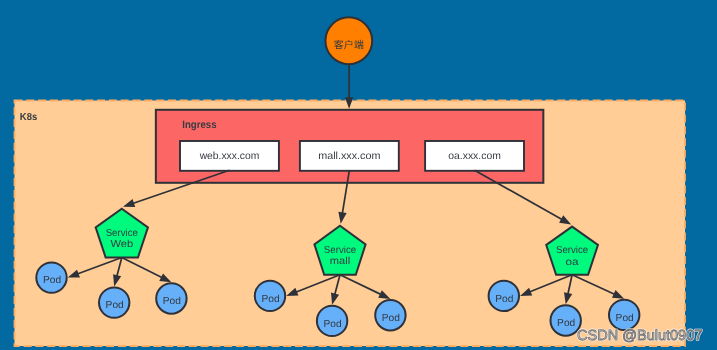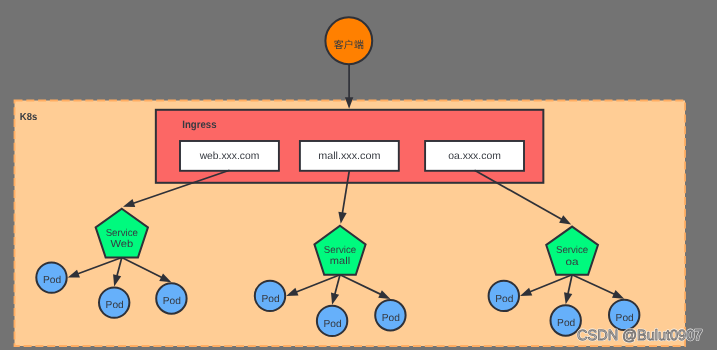--- a/index.html
+++ b/index.html
@@ -8,21 +8,21 @@
     padding: 0;
     width: 717px;
     height: 350px;
     background: #ffffff;
     overflow: hidden;
   }
   #stage {
     position: relative;
     width: 717px;
     height: 350px;
-    background: #737373;
+    background: #0369a1;
     font-family: "Liberation Sans", sans-serif;
   }
   svg#diagram {
     position: absolute;
     left: 0;
     top: 0;
     width: 717px;
     height: 350px;
     display: block;
     shape-rendering: geometricPrecision;

